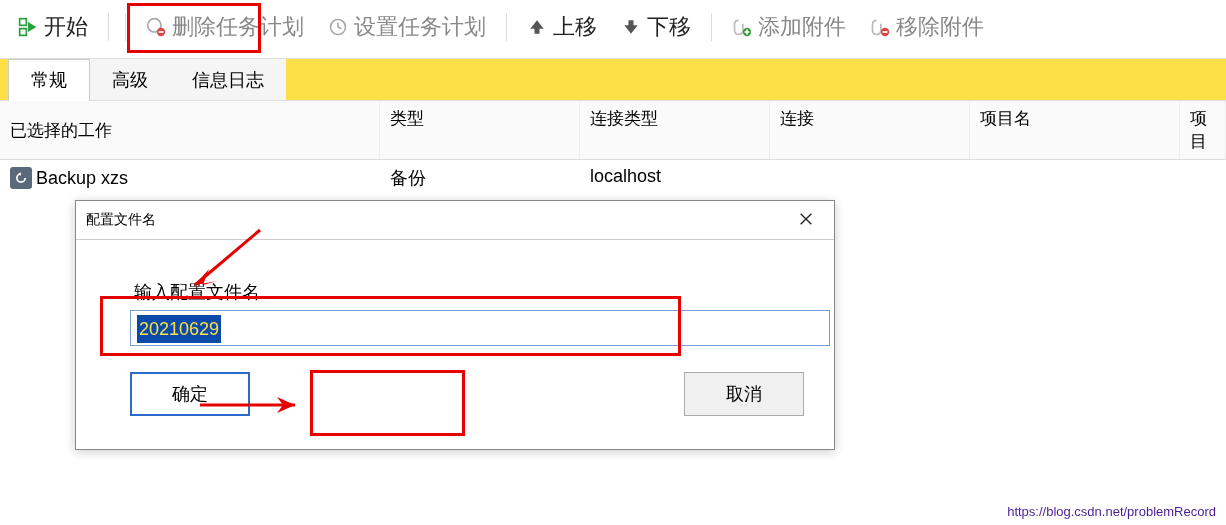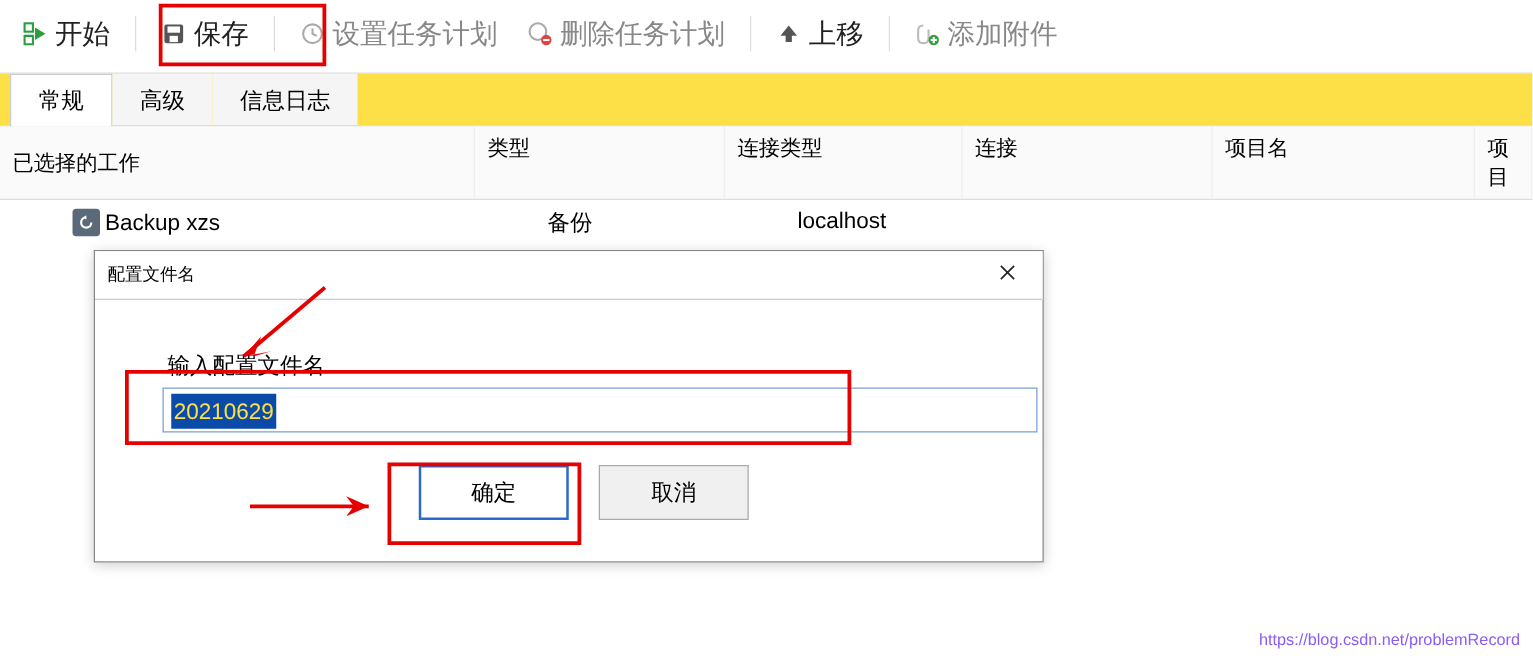--- a/index.html
+++ b/index.html
@@ -70,21 +70,20 @@
       font-size: 17px;
     }
     .grid-header > div {
       padding: 6px 10px;
       border-right: 1px solid #eee;
     }
     .grid-row {
       display: flex;
       font-size: 18px;
       background: #fff;
-      padding-left: 48px;
     }
     .grid-row > div {
       padding: 6px 10px;
     }
     .col-job { width: 380px; display:flex; align-items:center; gap:4px;}
     .col-type { width: 200px; }
     .col-conntype { width: 190px; }
     .col-conn { width: 200px; }
     .col-project { width: 210px; }
     .col-last { flex: 1; }
@@ -139,21 +138,21 @@
       display:inline-block;
       background:#0a4aa8;
       color:#fde047;
       padding:2px 2px;
       font-size:18px;
       line-height:24px;
     }
     .dialog-buttons {
       display: flex;
       gap: 24px;
-      justify-content: center;
+      justify-content: space-between;
       margin-top: 26px;
     }
     .dlg-btn {
       width: 120px;
       height: 44px;
       font-size: 18px;
       background: #f0f0f0;
       border: 1px solid #aaa;
       cursor: pointer;
       display:flex; align-items:center; justify-content:center;
@@ -164,89 +163,97 @@
     }
     .arrow {
       position:absolute;
       pointer-events:none;
       z-index:60;
     }
     .watermark {
       position:absolute;
       right:10px;
       bottom:6px;
-      color:#8b5cf6;
+      color:#4c1d95;
       font-size:13px;
       font-family: Arial, sans-serif;
     }
   </style>
 </head>
 <body>
 
 <div class="toolbar">
   <div class="tb-btn">
     <span class="icon-svg">
       <svg viewBox="0 0 24 24">
           <rect x="2" y="2" width="8" height="8" fill="none" stroke="#2a9d3e" stroke-width="2"></rect>
           <path d="M2 14 L10 14 L10 22 L2 22 Z" fill="none" stroke="#2a9d3e" stroke-width="2"></path>
           <path d="M12 6 L22 12 L12 18 Z" fill="#2a9d3e"></path>
         </svg>
     </span>
     <span>开始</span>
   </div>
   <div class="tb-sep"></div>
-  <div class="tb-btn">
-    <span class="icon-svg">
-      <svg viewBox="0 0 24 24">
-          <rect x="3" y="3" width="18" height="18" fill="#555" rx="2"></rect>
-          <rect x="6" y="5" width="12" height="6" fill="#fff"></rect>
-          <rect x="8" y="14" width="8" height="6" fill="#fff"></rect>
-        </svg>
-    </span>
-    <span>保存</span>
-  </div>
   <div class="tb-sep"></div>
-  <div class="tb-btn disabled">
-    <span class="icon-svg">
-      <svg viewBox="0 0 24 24">
-          <circle cx="12" cy="12" r="9" fill="none" stroke="#aaa" stroke-width="2"></circle>
-          <path d="M12 7 L12 12 L16 14" stroke="#aaa" stroke-width="2" fill="none"></path>
-        </svg>
-    </span>
-    <span>设置任务计划</span>
-  </div>
   <div class="tb-btn disabled">
     <span class="icon-svg">
       <svg viewBox="0 0 24 24">
           <circle cx="10" cy="10" r="8" fill="none" stroke="#aaa" stroke-width="2"></circle>
           <circle cx="18" cy="18" r="5" fill="#d44"></circle>
           <rect x="15" y="17" width="6" height="2" fill="#fff"></rect>
         </svg>
     </span>
     <span>删除任务计划</span>
   </div>
+  <div class="tb-btn disabled">
+    <span class="icon-svg">
+      <svg viewBox="0 0 24 24">
+          <circle cx="12" cy="12" r="9" fill="none" stroke="#aaa" stroke-width="2"></circle>
+          <path d="M12 7 L12 12 L16 14" stroke="#aaa" stroke-width="2" fill="none"></path>
+        </svg>
+    </span>
+    <span>设置任务计划</span>
+  </div>
   <div class="tb-sep"></div>
   <div class="tb-btn">
     <span class="icon-svg">
       <svg viewBox="0 0 24 24">
           <path d="M12 4 L20 14 L15 14 L15 20 L9 20 L9 14 L4 14 Z" fill="#555"></path>
         </svg>
     </span>
     <span>上移</span>
+  </div>
+  <div class="tb-btn">
+    <span class="icon-svg">
+      <svg viewBox="0 0 24 24">
+          <path d="M12 20 L4 10 L9 10 L9 4 L15 4 L15 10 L20 10 Z" fill="#555"></path>
+        </svg>
+    </span>
+    <span>下移</span>
   </div>
   <div class="tb-sep"></div>
   <div class="tb-btn disabled">
     <span class="icon-svg">
       <svg viewBox="0 0 24 24">
           <path d="M8 4 C5 4 3 6 3 9 L3 16 C3 19 5 21 8 21 C11 21 13 19 13 16 L13 8" stroke="#bbb" stroke-width="2" fill="none"></path>
           <circle cx="18" cy="18" r="5" fill="#3a9d3e"></circle>
           <path d="M18 15 L18 21 M15 18 L21 18" stroke="#fff" stroke-width="2"></path>
         </svg>
     </span>
     <span>添加附件</span>
+  </div>
+  <div class="tb-btn disabled">
+    <span class="icon-svg">
+      <svg viewBox="0 0 24 24">
+          <path d="M8 4 C5 4 3 6 3 9 L3 16 C3 19 5 21 8 21 C11 21 13 19 13 16 L13 8" stroke="#bbb" stroke-width="2" fill="none"></path>
+          <circle cx="18" cy="18" r="5" fill="#d44"></circle>
+          <rect x="15" y="17" width="6" height="2" fill="#fff"></rect>
+        </svg>
+    </span>
+    <span>移除附件</span>
   </div>
 </div>
 
 <div class="tabs">
   <div class="tab active">常规</div>
   <div class="tab">高级</div>
   <div class="tab">信息日志</div>
 </div>
 
 <div class="grid-header">

